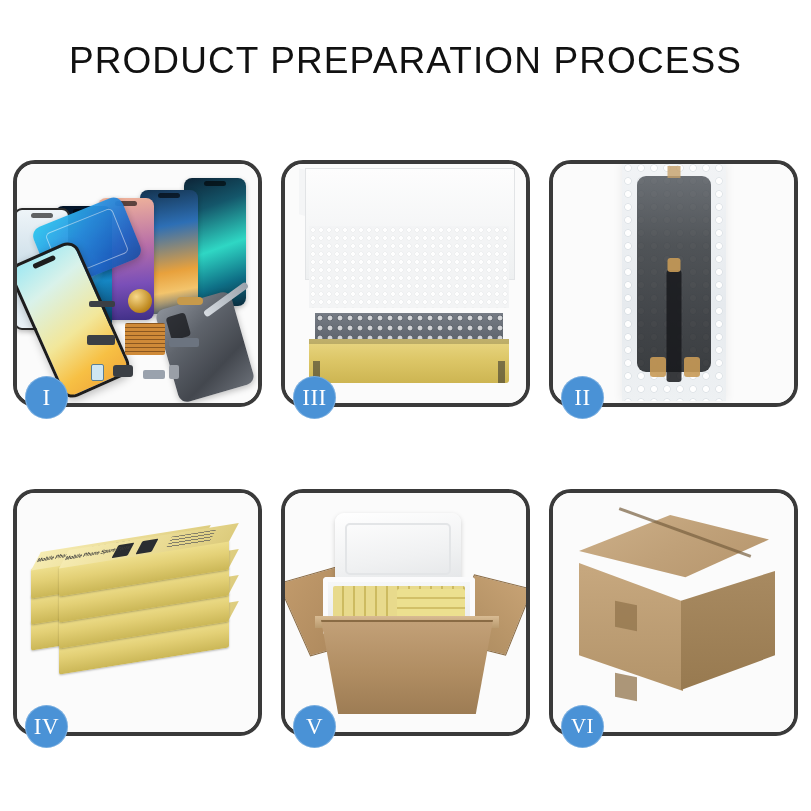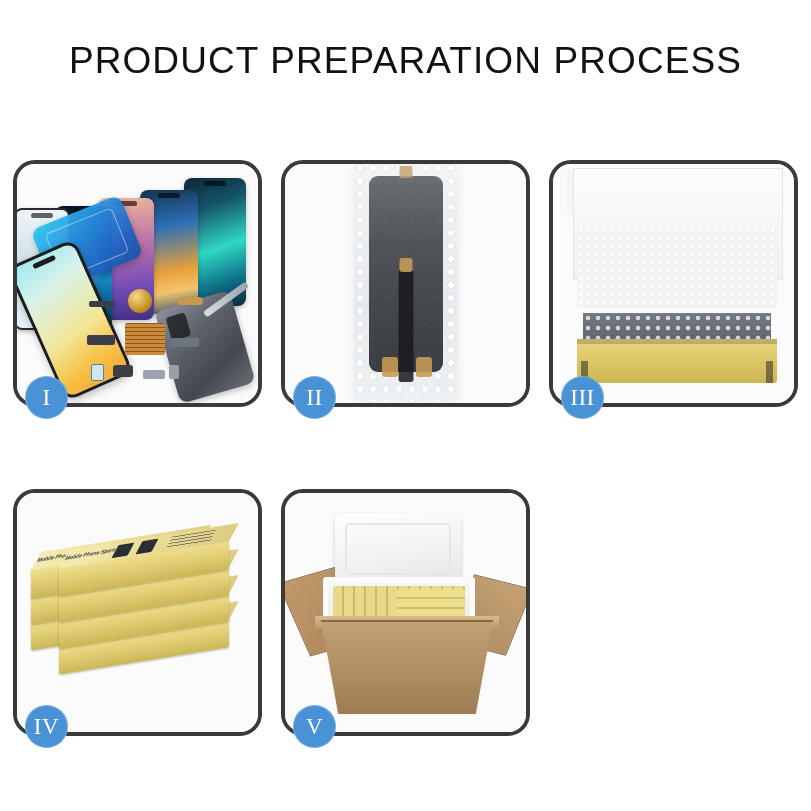--- a/index.html
+++ b/index.html
@@ -302,45 +302,45 @@
       <div class="part f"></div>
       <div class="part g"></div>
       <div class="part h"></div>
       <div class="tool"></div>
     </div>
     <div class="badge">I</div>
   </div>
 
   <div class="panel">
     <div class="panel-inner">
-      <div class="bubblewrap">
-        <div class="flexpart"></div>
-        <div class="flexribbon"></div>
-        <div class="connector c3"></div>
-        <div class="connector c1"></div>
-        <div class="connector c2"></div>
-        <div class="tape-top"></div>
-      </div>
-    </div>
-    <div class="badge">II</div>
-  </div>
-
-  <div class="panel">
-    <div class="panel-inner">
       <div class="lid-flapL"></div>
       <div class="lid-flapR"></div>
       <div class="lid-back"></div>
       <div class="foam"></div>
       <div class="bubble-layer"></div>
       <div class="goldtray">
         <span class="notchL"></span>
         <span class="notchR"></span>
       </div>
     </div>
     <div class="badge">III</div>
+  </div>
+
+  <div class="panel">
+    <div class="panel-inner">
+      <div class="bubblewrap">
+        <div class="flexpart"></div>
+        <div class="flexribbon"></div>
+        <div class="connector c3"></div>
+        <div class="connector c1"></div>
+        <div class="connector c2"></div>
+        <div class="tape-top"></div>
+      </div>
+    </div>
+    <div class="badge">II</div>
   </div>
 
   <div class="panel">
     <div class="panel-inner">
       <div class="stack">
         <div class="gbox b1">
             <span class="top"></span>
           </div>
         <div class="gbox b2">
             <span class="top"></span>
@@ -381,14 +381,25 @@
       <div class="styro-box">
         <span class="gold-fill"></span>
         <span class="gold-fill right"></span>
       </div>
       <div class="carton-lip"></div>
       <div class="carton"></div>
     </div>
     <div class="badge">V</div>
   </div>
 
+  <div class="panel">
+    <div class="panel-inner">
+      <div class="box6-top"></div>
+      <div class="box6-left"></div>
+      <div class="box6-right"></div>
+      <div class="seam"></div>
+      <div class="tape t1"></div>
+      <div class="tape t2"></div>
+    </div>
+    <div class="badge vi">VI</div>
+  </div>
 
 </div>
 
 </body></html>

